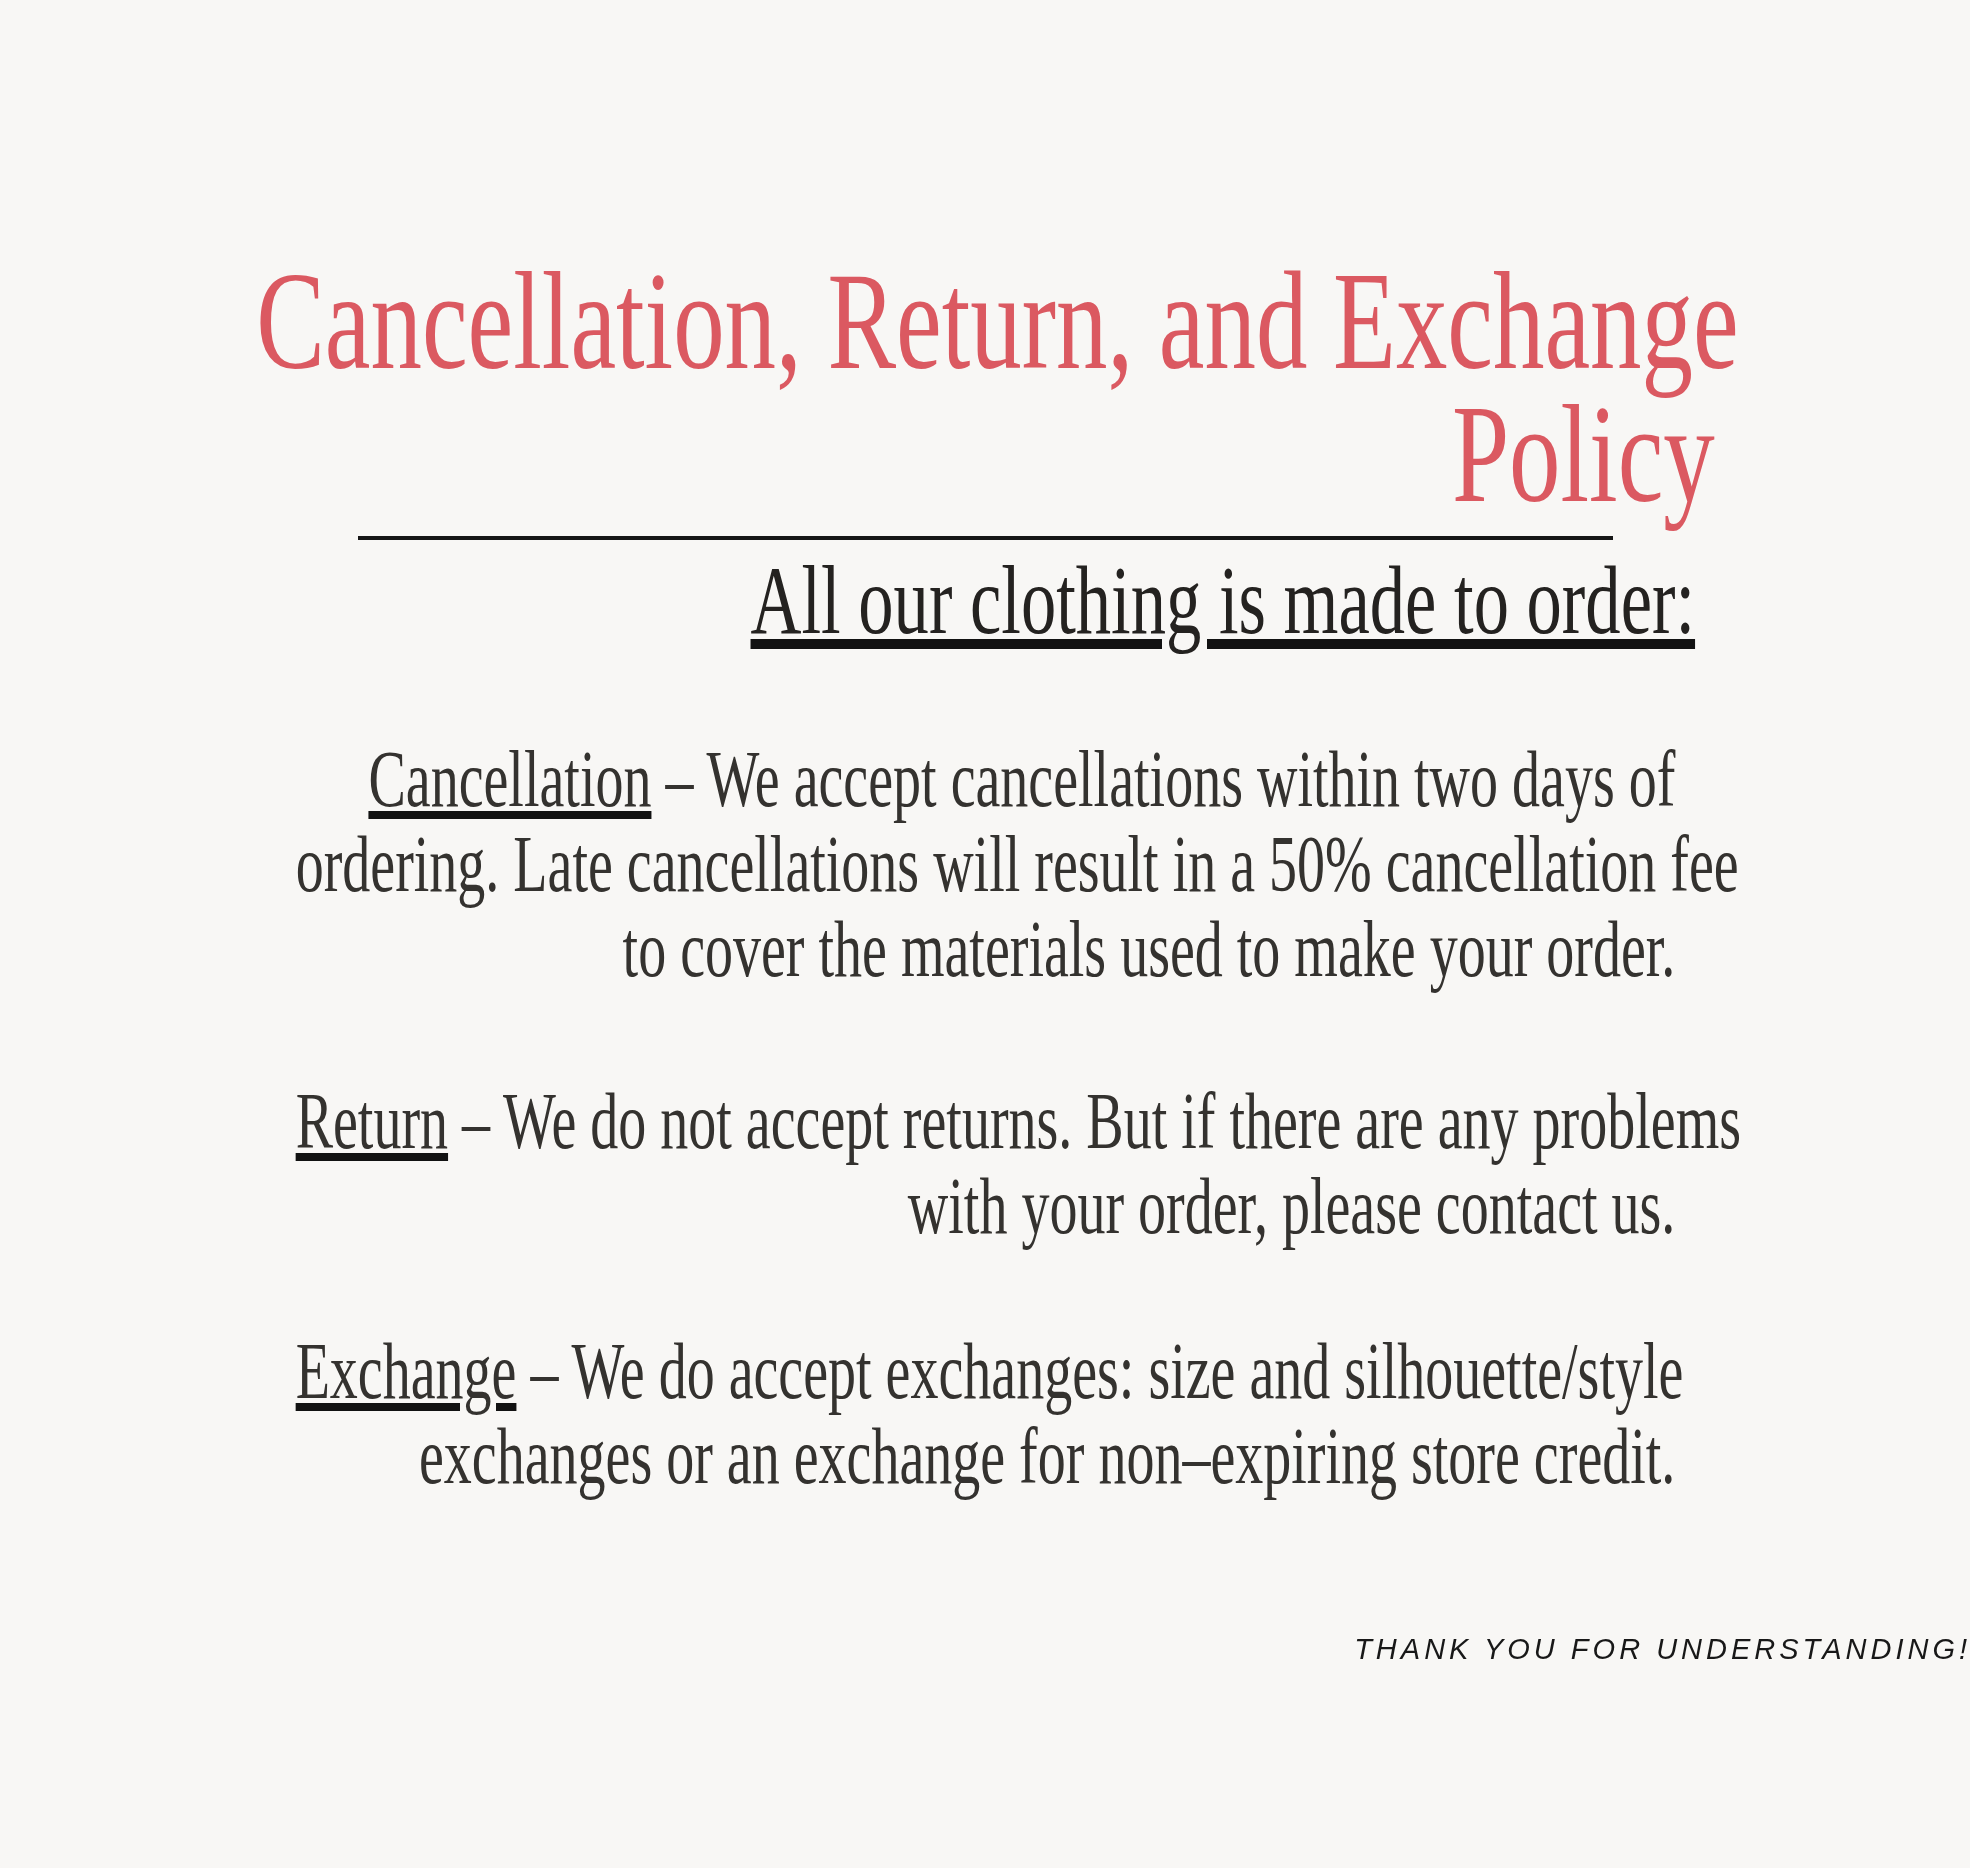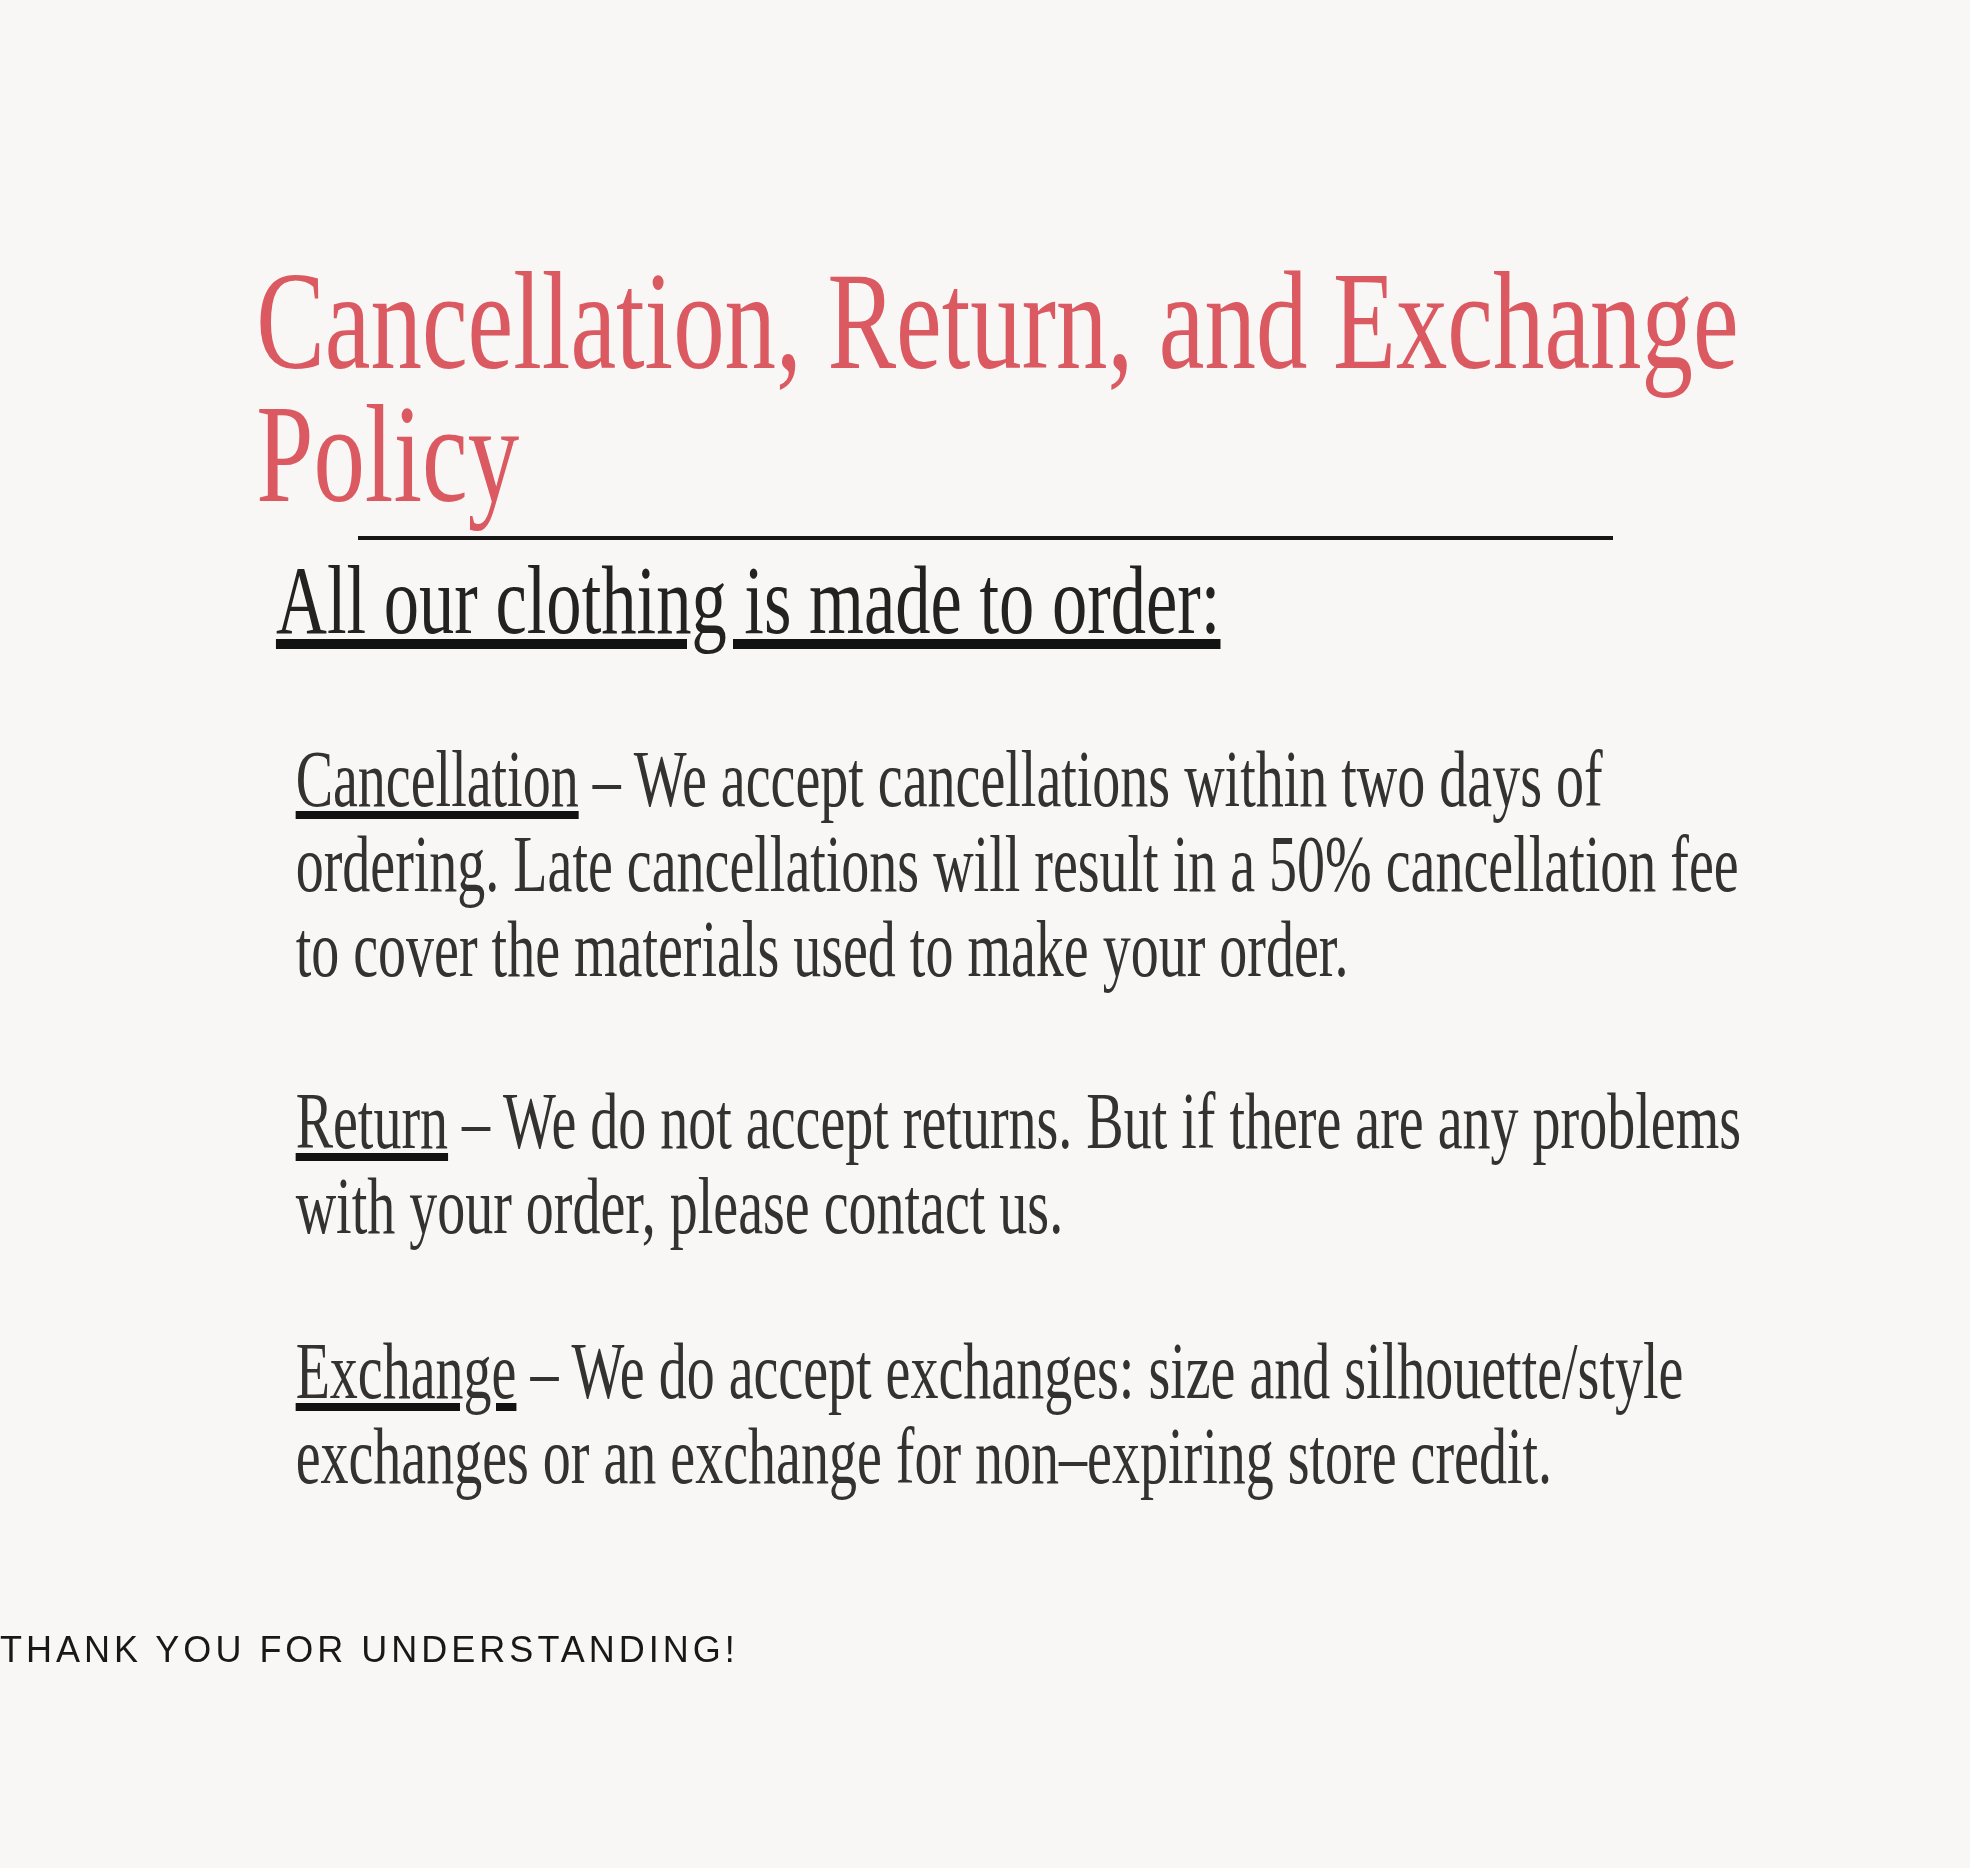--- a/index.html
+++ b/index.html
@@ -7,21 +7,21 @@
     padding: 0;
   }
   .page {
     position: relative;
     width: 1971px;
     height: 1869px;
     background: #f8f7f5;
     overflow: hidden;
     font-family: "Liberation Serif", serif;
     color: #33312f;
-    text-align: left;
+    text-align: right;
   }
   .title {
     margin: 255px 0 0 0;
     font-weight: normal;
     font-size: 139px;
     line-height: 133px;
     color: #db5961;
     transform: scaleX(0.74);
     transform-origin: 50% 50%;
     white-space: nowrap;
@@ -64,24 +64,25 @@
   .plabel {
     text-decoration: underline;
     text-decoration-thickness: 8px;
     text-underline-offset: 5.3px;
     text-decoration-color: #121212;
     text-decoration-skip-ink: auto;
   }
   .footer {
     margin-top: 133px;
     font-family: "Liberation Sans", sans-serif;
-    font-size: 36px;
+    font-size: 29px;
     line-height: 35px;
     letter-spacing: 4px;
     color: #181818;
+    font-style: italic;
   }
   .footer-line { display: block; }
 </style>
 </head>
 <body>
 
 <div class="page">
 
   <h1 class="title">
     <span class="title-line">Cancellation, Return, and Exchange</span>

